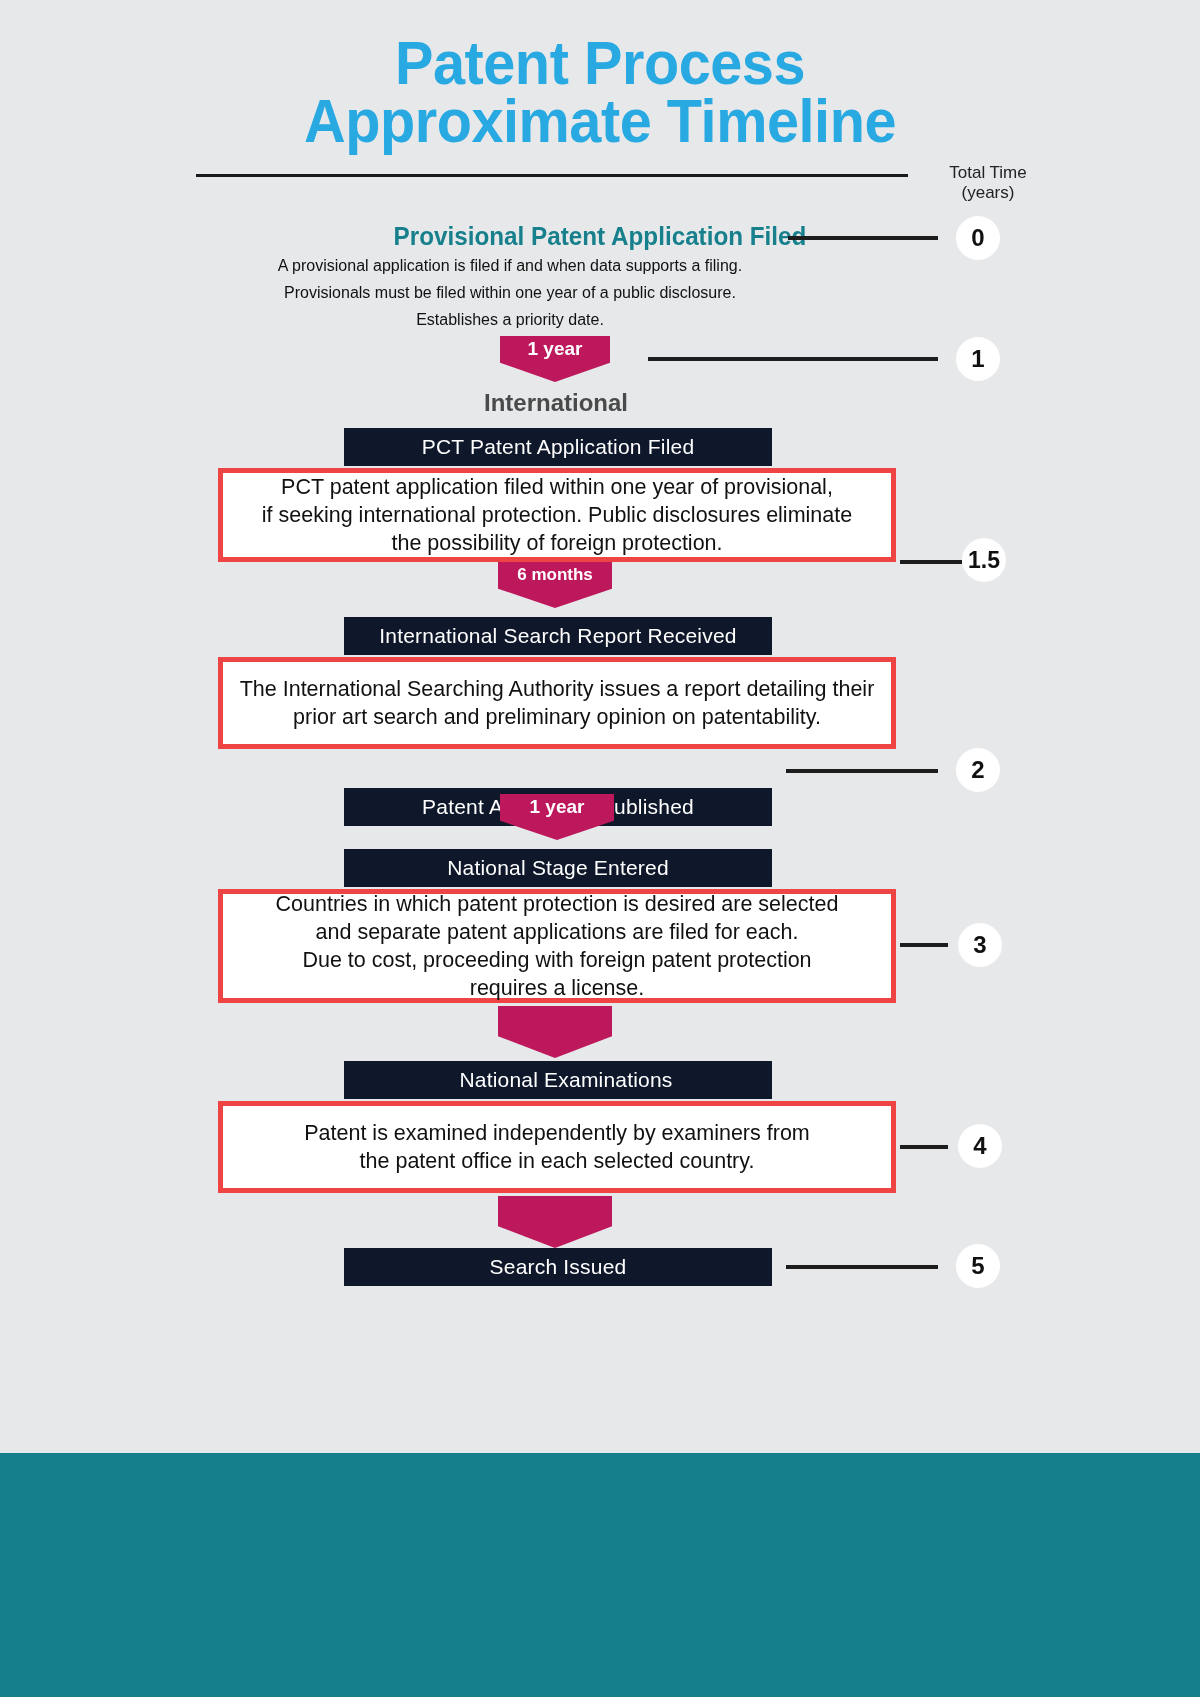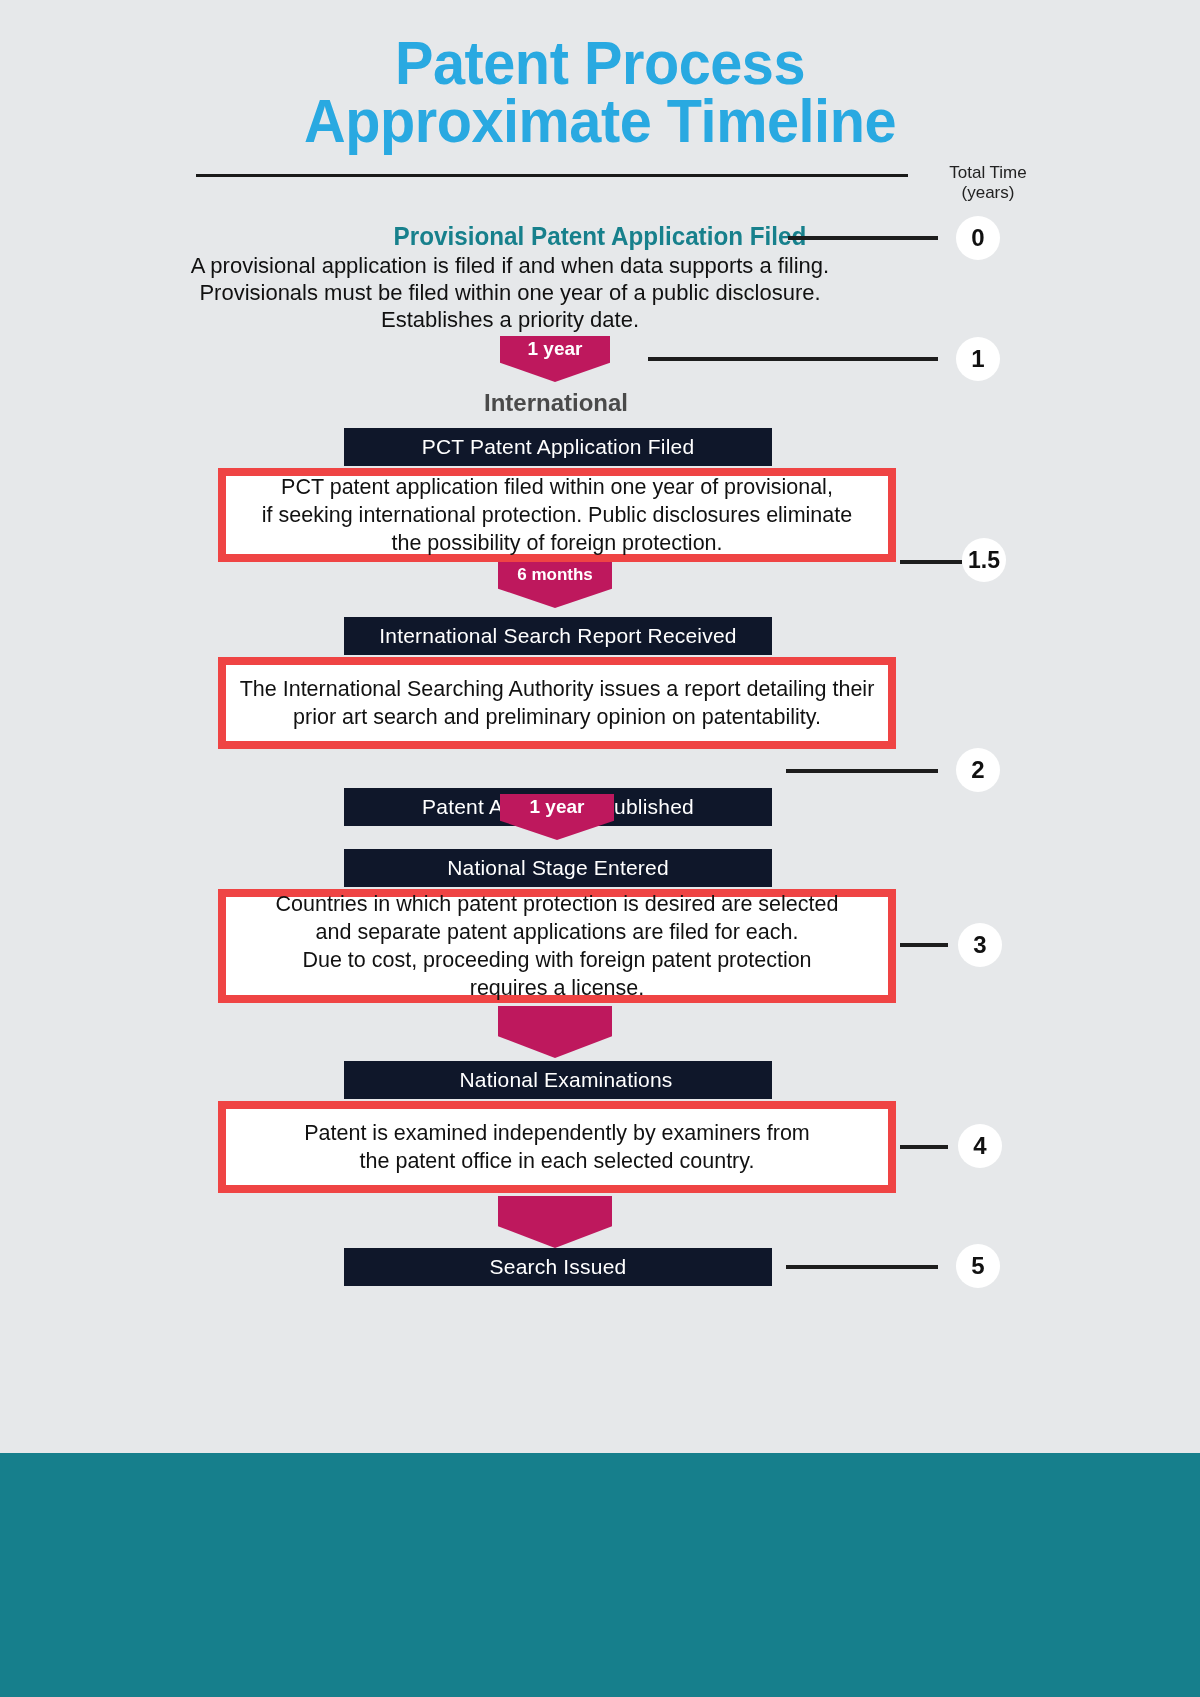--- a/index.html
+++ b/index.html
@@ -53,21 +53,21 @@
   
   .prov-head {
     position: absolute; left: 0; top: 222px; width: 1200px;
     text-align: center;
     color: #17808c; font-weight: bold; font-size: 25px;
     font-family: "Liberation Sans Narrow", "Liberation Sans", sans-serif;
     transform: scaleX(0.97);
   }
   .prov-body {
     position: absolute; left: 150px; top: 252px; width: 720px;
-    text-align: center; color: #111; font-size: 22px; line-height: 27px;
+    text-align: center; color: #111; font-size: 16px; line-height: 27px;
   }
 
   
   .arrow {
     position: absolute;
     background: #be185d;
     color: #fff;
     font-weight: bold;
     text-align: center;
     clip-path: polygon(0 0, 100% 0, 100% 58%, 50% 100%, 0 58%);
@@ -88,21 +88,21 @@
     color: #ffffff;
     font-size: 21px;
     display: flex; align-items: center; justify-content: center;
     font-family: "Liberation Sans Narrow", "Liberation Sans", sans-serif;
     letter-spacing: 0.2px;
   }
   
   .stage-box {
     position: absolute;
     background: #ffffff;
-    border: 8px solid #ef4444;
+    border: 5px solid #ef4444;
     display: flex; align-items: center; justify-content: center;
     text-align: center;
     color: #111; font-size: 21.5px; line-height: 28px;
     padding: 4px 10px;
   }
 
   
   .footer {
     position: absolute; left: 0; top: 1453px; width: 1200px; height: 244px;
     background: #167f8c;

